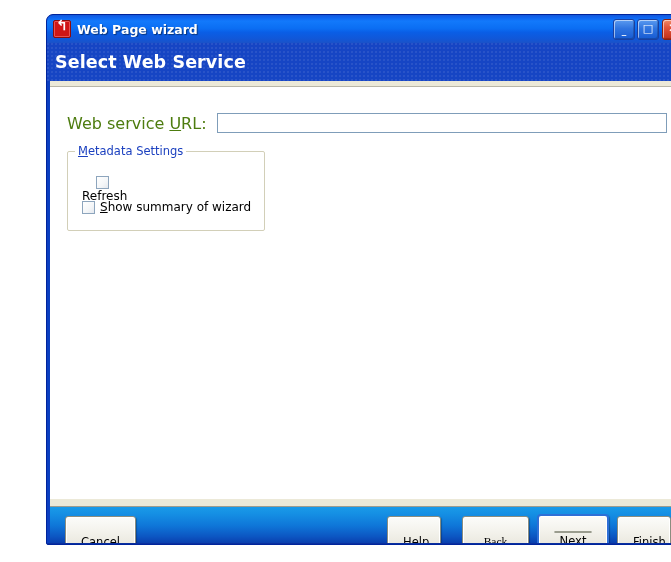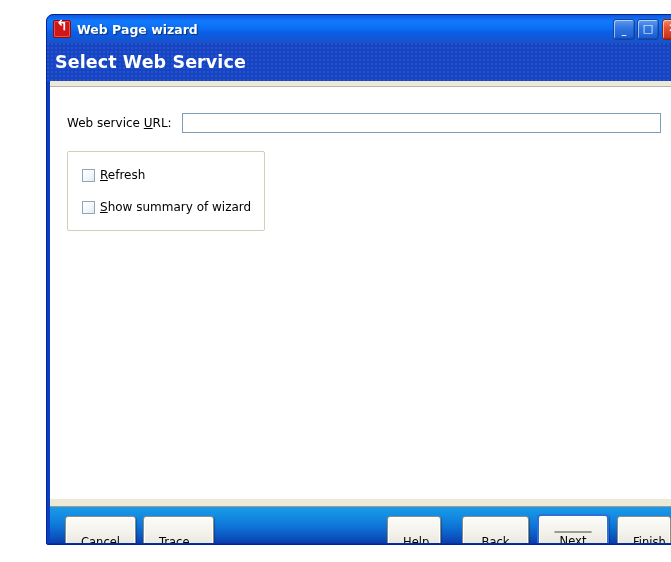--- a/index.html
+++ b/index.html
@@ -154,22 +154,22 @@
   
   #url-row {
     position: absolute;
     left: 17px;
     top: 26px;
     width: 600px;
     display: flex;
     align-items: center;
   }
   #url-label {
-    font-size: 12px;
-    color: #000000;
+    font-size: 16px;
+    color: #4d7c0f;
     white-space: nowrap;
     margin-right: 10px;
   }
   #url-input {
     width: 479px;
     height: 20px;
     border: 1px solid #7f9db9;
     background: #ffffff;
     font-family: "DejaVu Sans", "Liberation Sans", sans-serif;
     font-size: 12px;
@@ -219,21 +219,21 @@
   }
   .cbrow {
     position: absolute;
     left: 14px;
     display: flex;
     align-items: center;
     font-size: 12px;
     color: #000;
     white-space: nowrap;
   }
-  #cb-refresh-row  { top: 16px; }
+  #cb-refresh-row  { top: 24px; flex-direction: column; }
   #cb-summary-row  { top: 48px; }
   .cbox {
     width: 13px;
     height: 13px;
     border: 1px solid #8da5bd;
     background: linear-gradient(135deg, #ffffff 0%, #f4f6f8 60%, #e4e8ee 100%);
     margin-right: 5px;
     flex: 0 0 auto;
     box-sizing: border-box;
   }
@@ -272,21 +272,21 @@
     font-size: 11.5px;
     color: #000000;
     cursor: default;
     padding: 15px;
     text-align: center;
     line-height: 20px;
   }
   #btn-cancel { left: 15px;  width: 71px; }
   #btn-trace  { left: 93px;  width: 71px; }
   #btn-help   { left: 337px; width: 54px; }
-  #btn-back   { left: 412px; width: 67px; }
+  #btn-back   { left: 412px; width: 67px; font-family: Liberation Serif, serif; }
   #btn-next   { left: 487px; width: 72px; top: 7px; height: 26px;
                 border: 2px solid #2e6fd6; border-radius: 4px;
                 line-height: 20px; }
   #btn-next .inner {
     display: block;
     height: 100%;
     border: 1px solid #9a9c8e;
     border-radius: 2px;
     background: linear-gradient(to bottom, #fcfcfa 0%, #f4f3ed 45%, #e8e6dc 100%);
     box-shadow: inset 0 0 0 1px #ffffff;
@@ -331,40 +331,40 @@
 
   <div id="content">
 
     <div id="url-row">
       <span id="url-label"><span>Web service </span><span class="mn">U</span><span>RL:</span></span>
       <input id="url-input" type="text" value="" style="">
       <button id="browse-btn">...</button>
     </div>
 
     <div id="metadata-group">
+      <div id="metadata-legend"><span class="mn">M</span><span>etadata Settings</span></div>
 
       <label class="cbrow" id="cb-refresh-row">
         <span class="cbox"></span>
         <span><span class="mn">R</span><span>efresh</span></span>
       </label>
 
       <label class="cbrow" id="cb-summary-row">
         <span class="cbox"></span>
         <span><span class="mn">S</span><span>how summary of wizard</span></span>
       </label>
     </div>
 
   </div>
 
   <div id="btnbar-sep"></div>
   <div id="button-bar">
 
     <button class="btn" id="btn-cancel">Cancel</button>
 
-    <button class="btn" id="btn-trace"><span class="mn">T</span><span>race...</span></button>
 
     <button class="btn" id="btn-help"><span class="mn">H</span><span>elp</span></button>
 
     <button class="btn" id="btn-back"><span class="mn">B</span><span>ack</span></button>
 
     <button class="btn" id="btn-next">
         <span class="inner"><span class="mn">N</span><span>ext</span></span>
       </button>
 
     <button class="btn" id="btn-finish"><span class="mn">F</span><span>inish</span></button>

